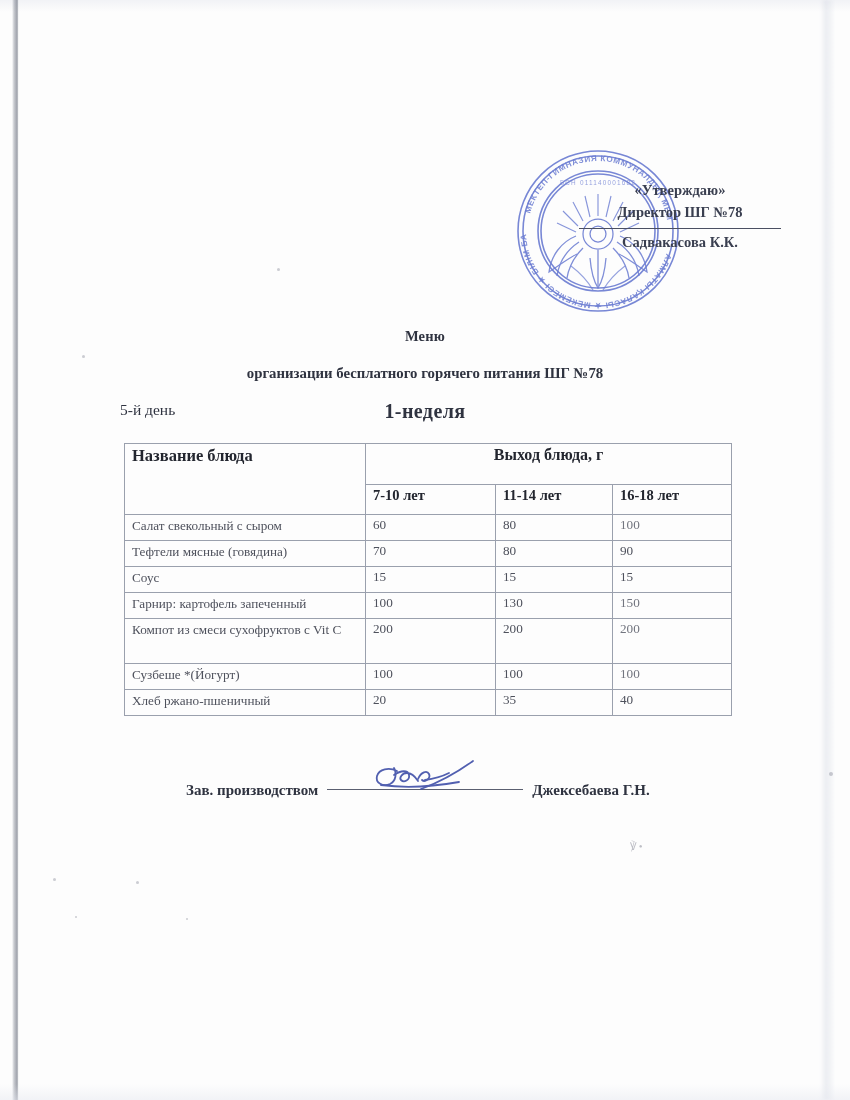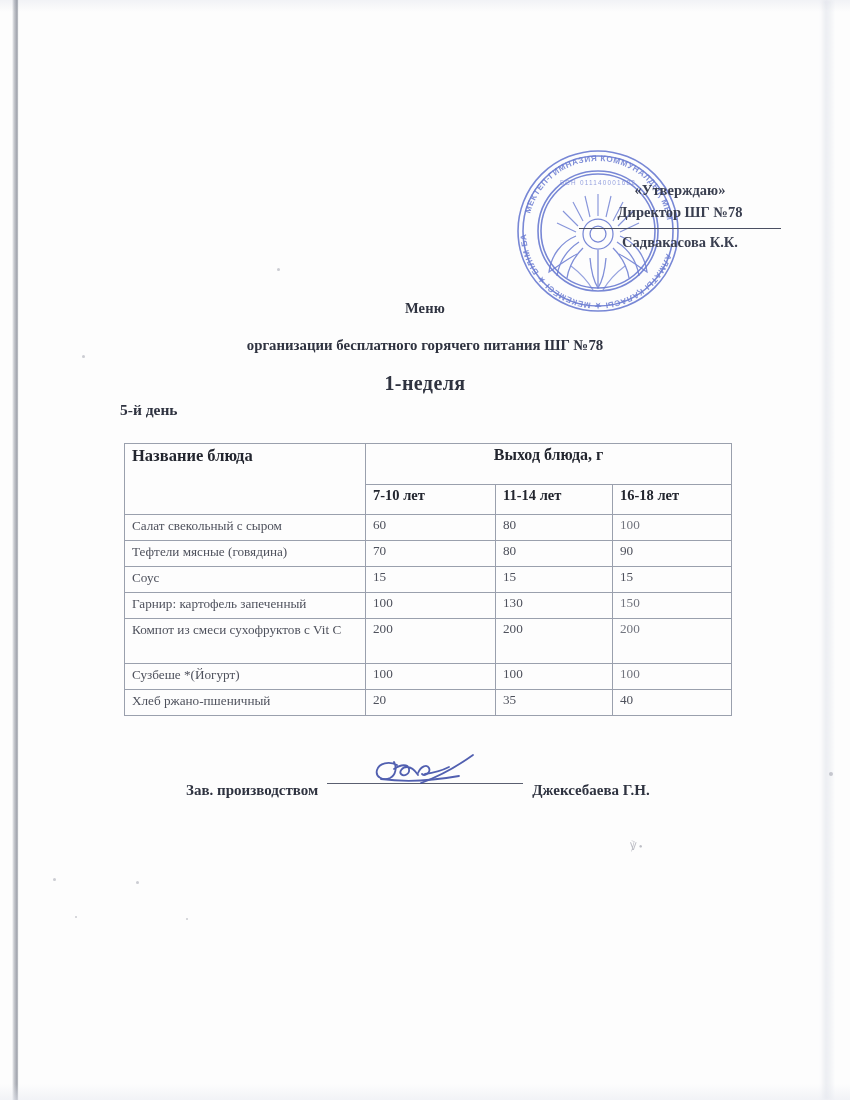--- a/index.html
+++ b/index.html
@@ -106,38 +106,38 @@
   .approval .line-rule {
     border-bottom: 1px solid #4a4f62;
     margin: 3px 4px 3px 4px;
     height: 1px;
   }
 
   
   .title-block {
     position: absolute;
     left: 0;
-    top: 300px;
+    top: 328px;
     width: 850px;
     text-align: center;
     font-family: "Liberation Serif", serif;
     font-weight: bold;
     color: #2f3340;
   }
   .title-menu { font-size: 14.5px; letter-spacing: .2px; }
   .title-org  { font-size: 14.8px; margin-top: 20px; }
   .title-cat  { font-size: 14.8px; margin-top: 2px; }
   .title-week { font-size: 20px; margin-top: 18px; letter-spacing: .4px; }
 
   .day-label {
     position: absolute;
     left: 120px;
     top: 401px;
     font-family: "Liberation Serif", serif;
-    font-weight: bold;
+    font-weight: normal;
     font-size: 15.5px;
     color: #2f3340;
   }
 
   
   .menu-table-wrap {
     position: absolute;
     left: 124px;
     top: 443px;
     width: 607px;
@@ -193,21 +193,21 @@
     height: 21px;
   }
   td.val.dim { color: #72757f; }
 
   
   .footer-sign {
     position: absolute;
     left: 186px;
     top: 782px;
     display: flex;
-    align-items: flex-start;
+    align-items: center;
     font-family: "Liberation Serif", serif;
     font-weight: bold;
     font-size: 15px;
     color: #2f3340;
   }
   .sign-rule {
     position: relative;
     width: 196px;
     margin: 0 9px 4px 9px;
     border-bottom: 1.3px solid #5a5f70;

